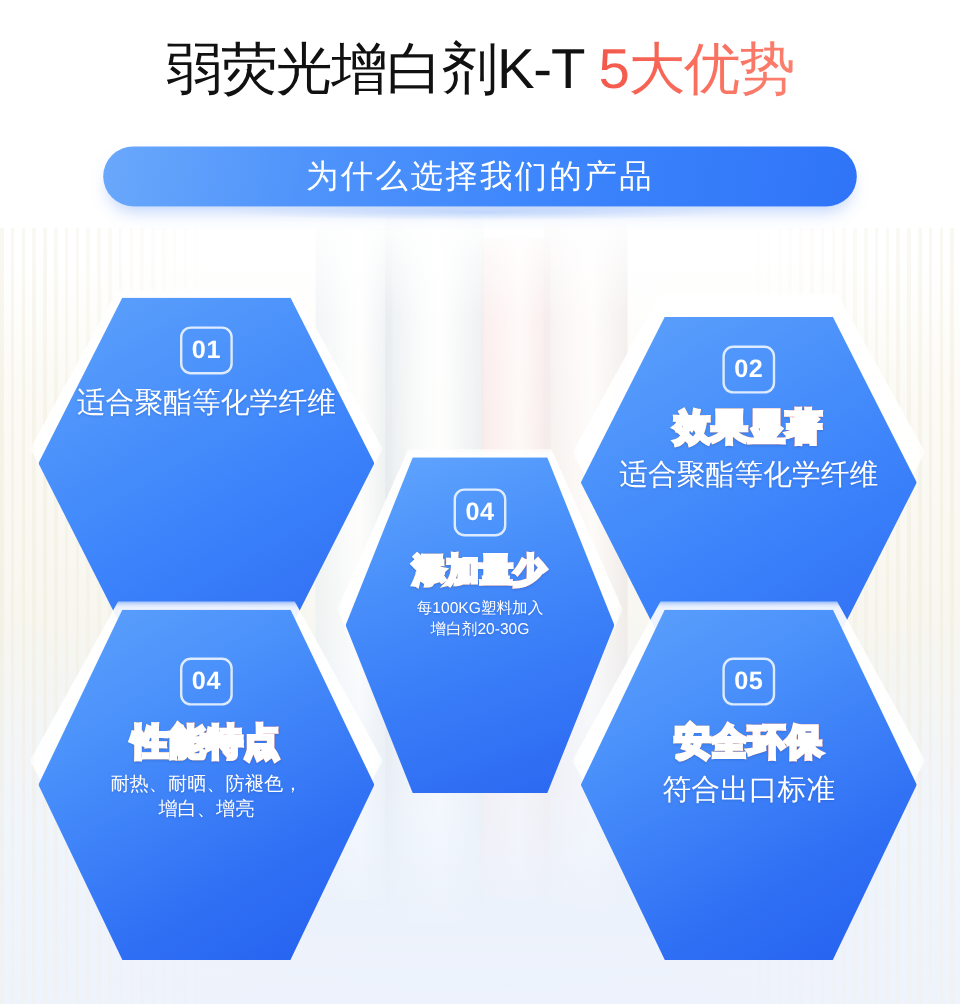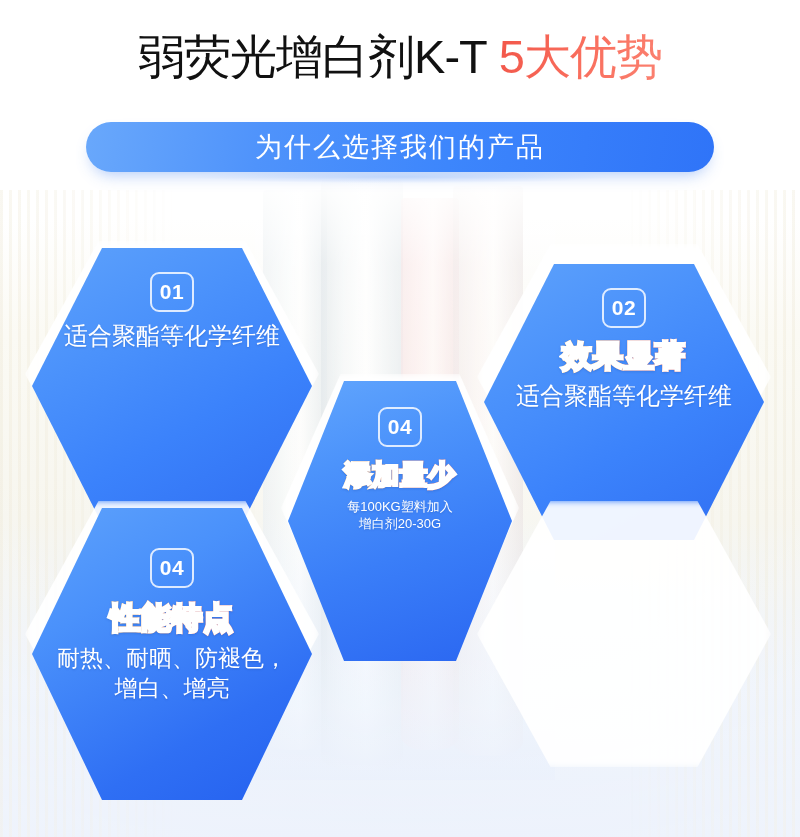--- a/index.html
+++ b/index.html
@@ -132,21 +132,21 @@
     paint-order:stroke fill;
     filter:drop-shadow(0 1px 1px rgba(20,60,150,.22));
   }
   .hex-title.small{font-size:27px;}
   .hex-sub{
     color:#ffffff;font-size:24px;line-height:1.32;white-space:nowrap;
     font-family:"Liberation Sans","DejaVu Sans",sans-serif;
     text-shadow:0 1px 2px rgba(25,70,160,.30);
   }
   .hex-sub.lg{font-size:13px;}
-  .hex-sub.sm{font-size:23px;}
+  .hex-sub.sm{font-size:16px;}
 
   
   .p-1{padding-top:24px;}
   .p-1 .badge{margin-bottom:8px;}
   .p-1 .hex-title{margin-bottom:3px;}
 
   .p-3{padding-top:26px;}
   .p-3 .badge{margin-bottom:10px;}
   .p-3 .hex-title{margin-bottom:5px;}
 
@@ -197,20 +197,25 @@
 
     <div class="hex-glow hex-4g"></div>
     <div class="hex hex-4 hex-fill-b p-4">
       <div class="badge">04</div>
       <div class="hex-title">性能特点</div>
       <div class="hex-sub sm">耐热、耐晒、防褪色，</div>
       <div class="hex-sub sm">增白、增亮</div>
     </div>
 
     <div class="hex-glow hex-5g"></div>
+    <div class="hex hex-5 hex-fill-b p-4">
+      <div class="badge">05</div>
+      <div class="hex-title">安全环保</div>
+      <div class="hex-sub">符合出口标准</div>
+    </div>
 
     <div class="hex-glow hex-3g"></div>
     <div class="hex hex-3 hex-fill-c p-3">
       <div class="badge">04</div>
       <div class="hex-title small">添加量少</div>
       <div class="hex-sub lg">每100KG塑料加入</div>
       <div class="hex-sub lg">增白剂20-30G</div>
     </div>
 
   </div>

